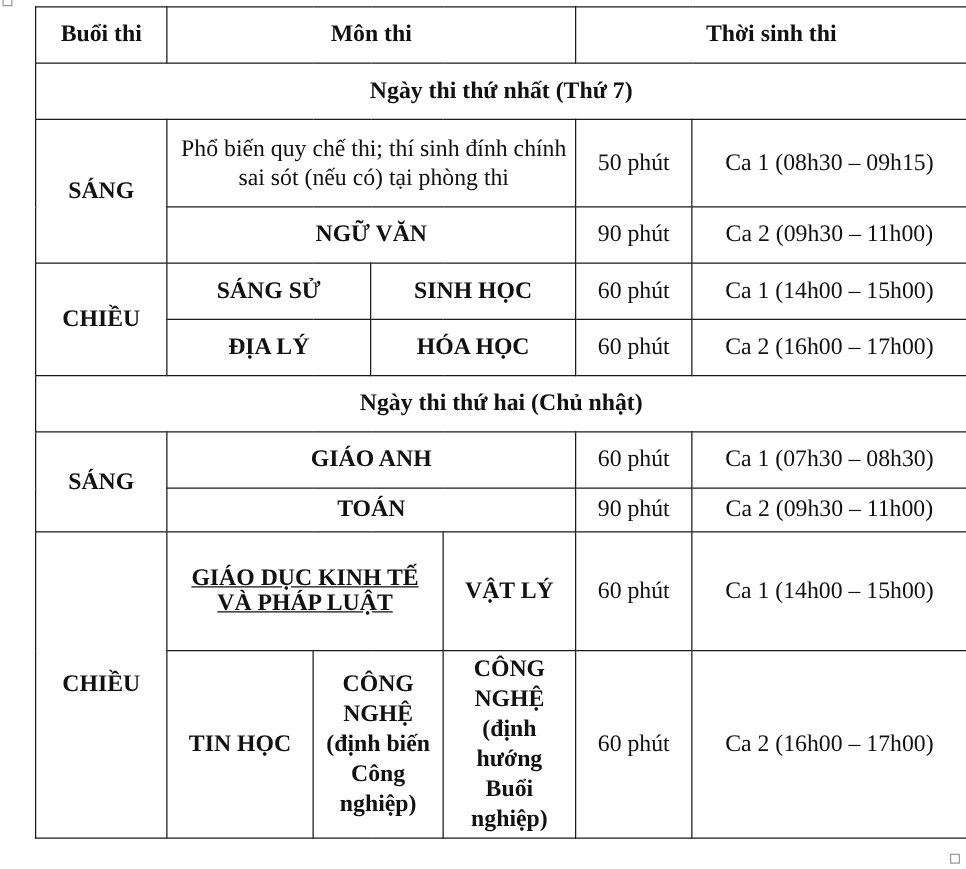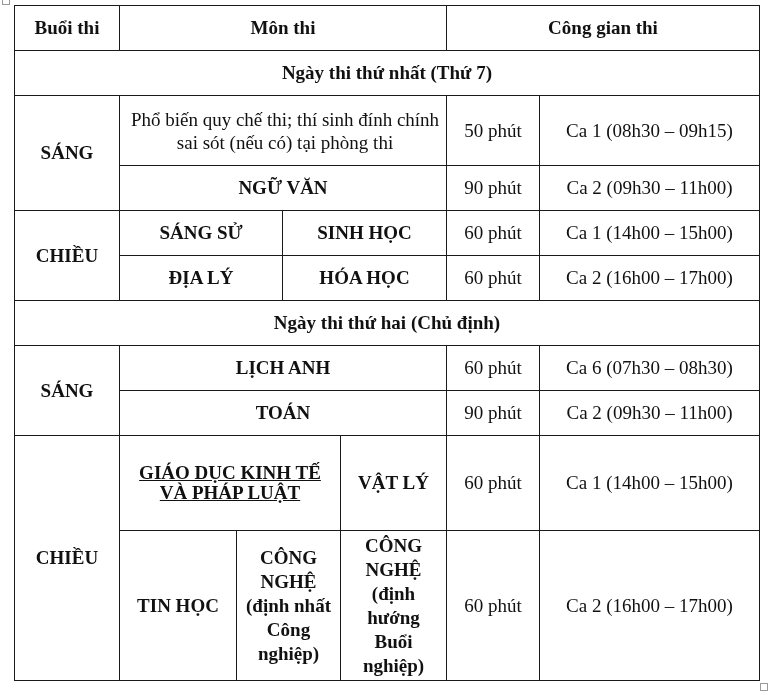--- a/index.html
+++ b/index.html
@@ -21,21 +21,21 @@
       height: 8px;
       border: 1px solid #9a9a9a;
       background: #ffffff;
       box-sizing: border-box;
     }
     .corner-tl { left: 2px; top: -3px; }
     .corner-br { left: 760px; top: 683px; }
 
     table.schedule {
       position: absolute;
-      left: 14px;
+      left: 28px;
       top: 5px;
       width: 745px;
       border-collapse: collapse;
       table-layout: fixed;
       border-radius: 25px;
     }
     table.schedule td {
       border: 1.5px solid #1a1a1a;
       text-align: center;
       vertical-align: middle;
@@ -64,21 +64,21 @@
     <col style="width:58px">
     <col style="width:106px">
     <col style="width:93px">
     <col style="width:220px">
   </colgroup>
 
   <tbody>
       <tr class="hdr">
     <td class="b">Buổi thi</td>
     <td class="b" colspan="4">Môn thi</td>
-    <td class="b" colspan="2">Công gian thi</td>
+    <td class="b" colspan="2">Thời sinh thi</td>
   </tr>
 
   <tr class="day">
     <td class="b" colspan="7">Ngày thi thứ nhất (Thứ 7)</td>
   </tr>
 
   <tr style="height:70px">
     <td class="b" rowspan="2">SÁNG</td>
     <td colspan="4" class="left-text">Phổ biến quy chế thi; thí sinh đính chính sai sót (nếu có) tại phòng thi</td>
     <td>50 phút</td>
@@ -98,47 +98,47 @@
     <td>Ca 1 (14h00 – 15h00)</td>
   </tr>
   <tr style="height:45px">
     <td class="b" colspan="2">ĐỊA LÝ</td>
     <td class="b" colspan="2">HÓA HỌC</td>
     <td>60 phút</td>
     <td>Ca 2 (16h00 – 17h00)</td>
   </tr>
 
   <tr class="day">
-    <td class="b" colspan="7">Ngày thi thứ hai (Chủ định)</td>
+    <td class="b" colspan="7">Ngày thi thứ hai (Chủ nhật)</td>
   </tr>
 
   <tr style="height:45px">
     <td class="b" rowspan="2">SÁNG</td>
-    <td class="b" colspan="4">LỊCH ANH</td>
+    <td class="b" colspan="4">GIÁO ANH</td>
     <td>60 phút</td>
-    <td>Ca 6 (07h30 – 08h30)</td>
+    <td>Ca 1 (07h30 – 08h30)</td>
   </tr>
-  <tr style="height:45px">
+  <tr style="height:35px">
     <td class="b" colspan="4">TOÁN</td>
     <td>90 phút</td>
     <td>Ca 2 (09h30 – 11h00)</td>
   </tr>
 
   <tr style="height:95px">
     <td class="b" rowspan="2">CHIỀU</td>
     <td class="b stack" colspan="3">GIÁO DỤC KINH TẾ VÀ PHÁP LUẬT</td>
     <td class="b" colspan="1">VẬT LÝ</td>
     <td>60 phút</td>
     <td>Ca 1 (14h00 – 15h00)</td>
   </tr>
   <tr style="height:150px">
     <td class="b">TIN HỌC</td>
     <td class="b stack-tight" colspan="2">
       <span>CÔNG NGHỆ</span><br>
-      <span>(định nhất Công nghiệp)</span>
+      <span>(định biến Công nghiệp)</span>
     </td>
     <td class="b stack-tight">
       <span>CÔNG NGHỆ</span><br>
       <span>(định hướng Buổi nghiệp)</span>
     </td>
     <td>60 phút</td>
     <td>Ca 2 (16h00 – 17h00)</td>
   </tr>
 </tbody>
   </table>

